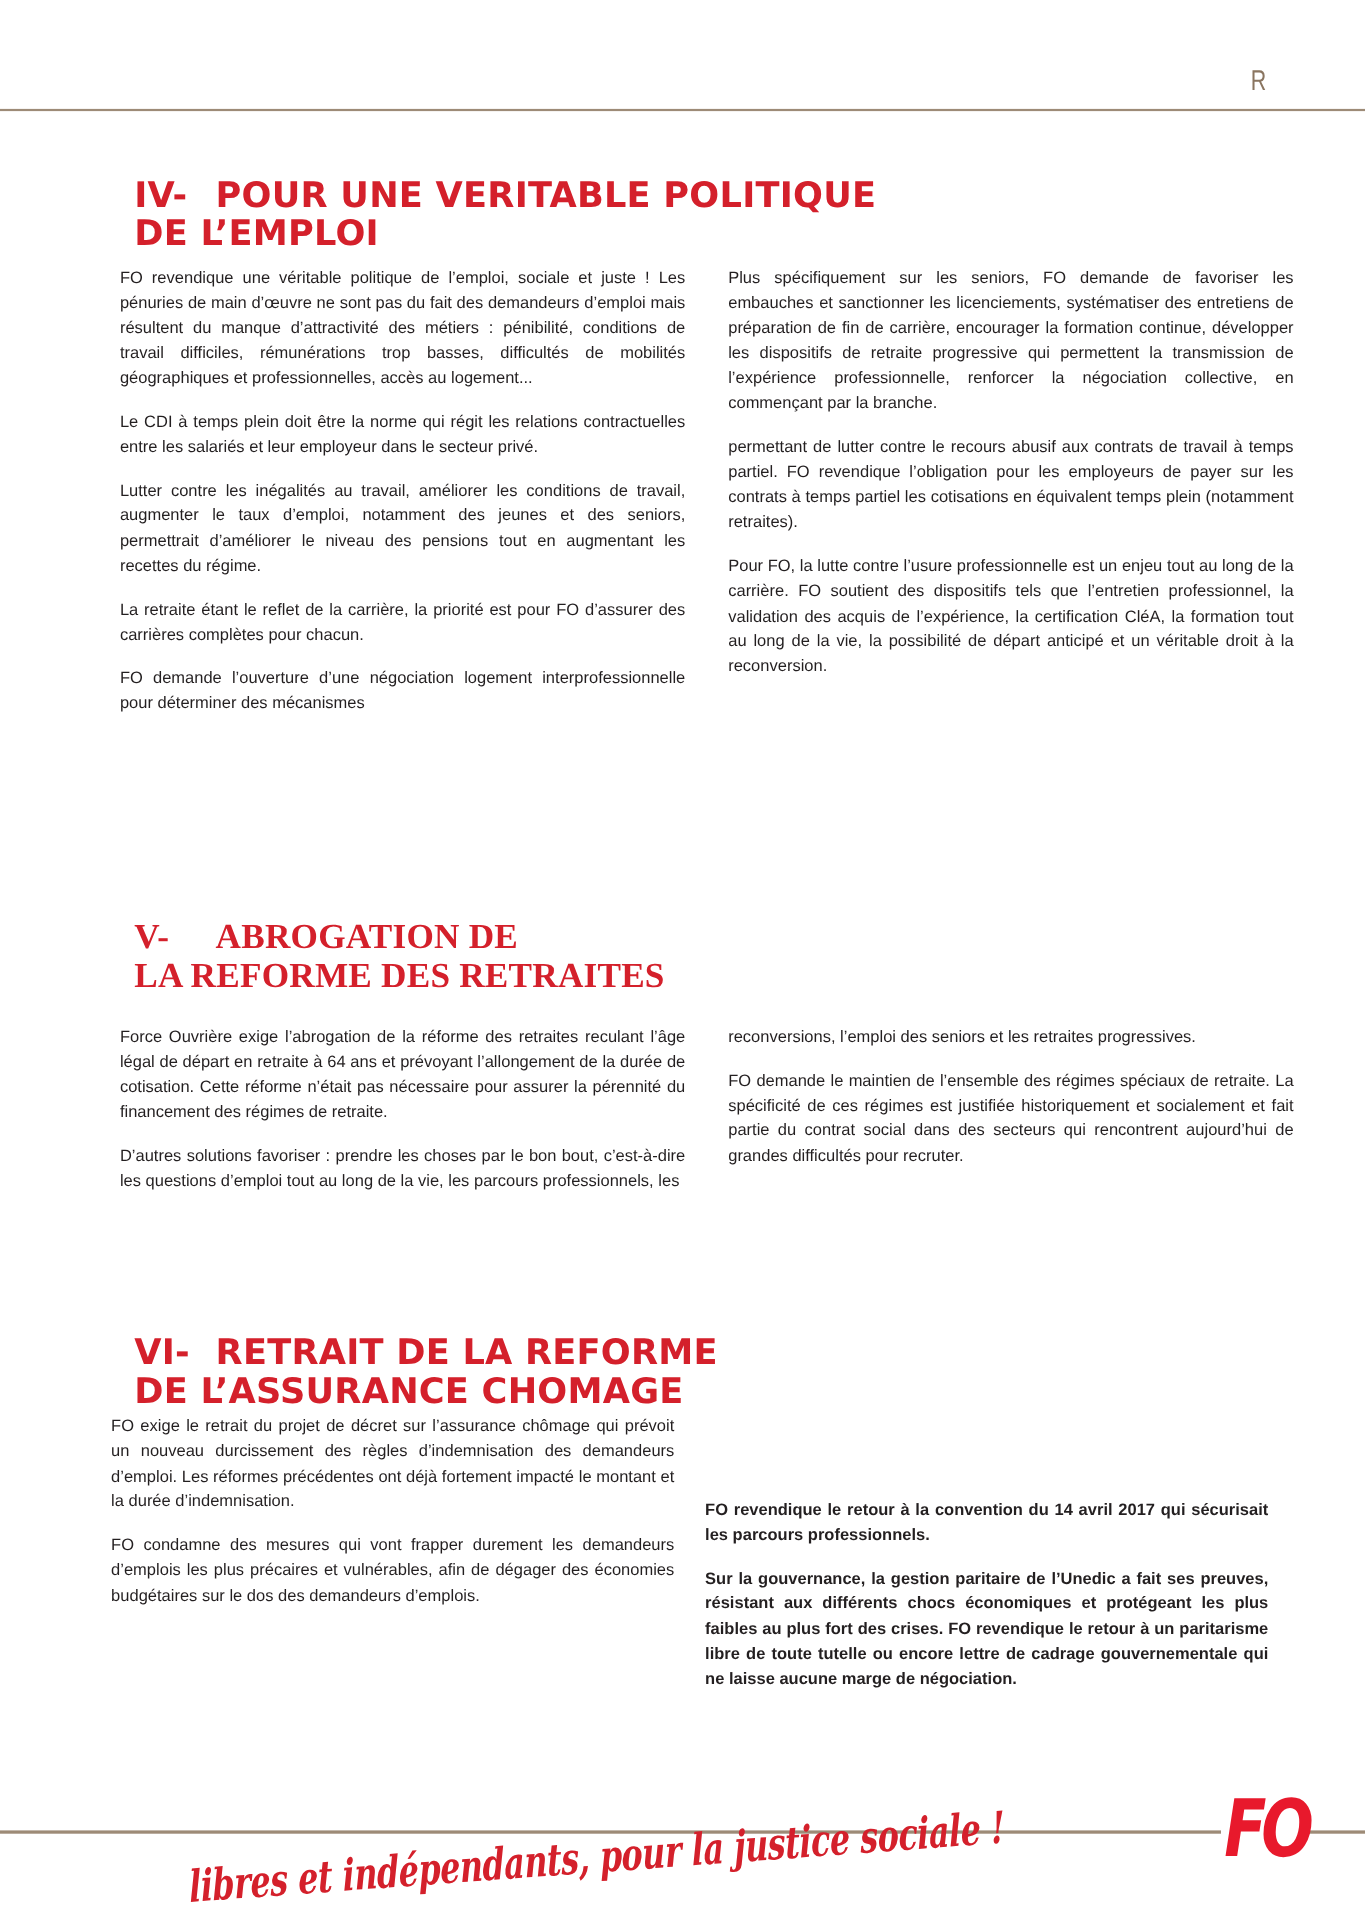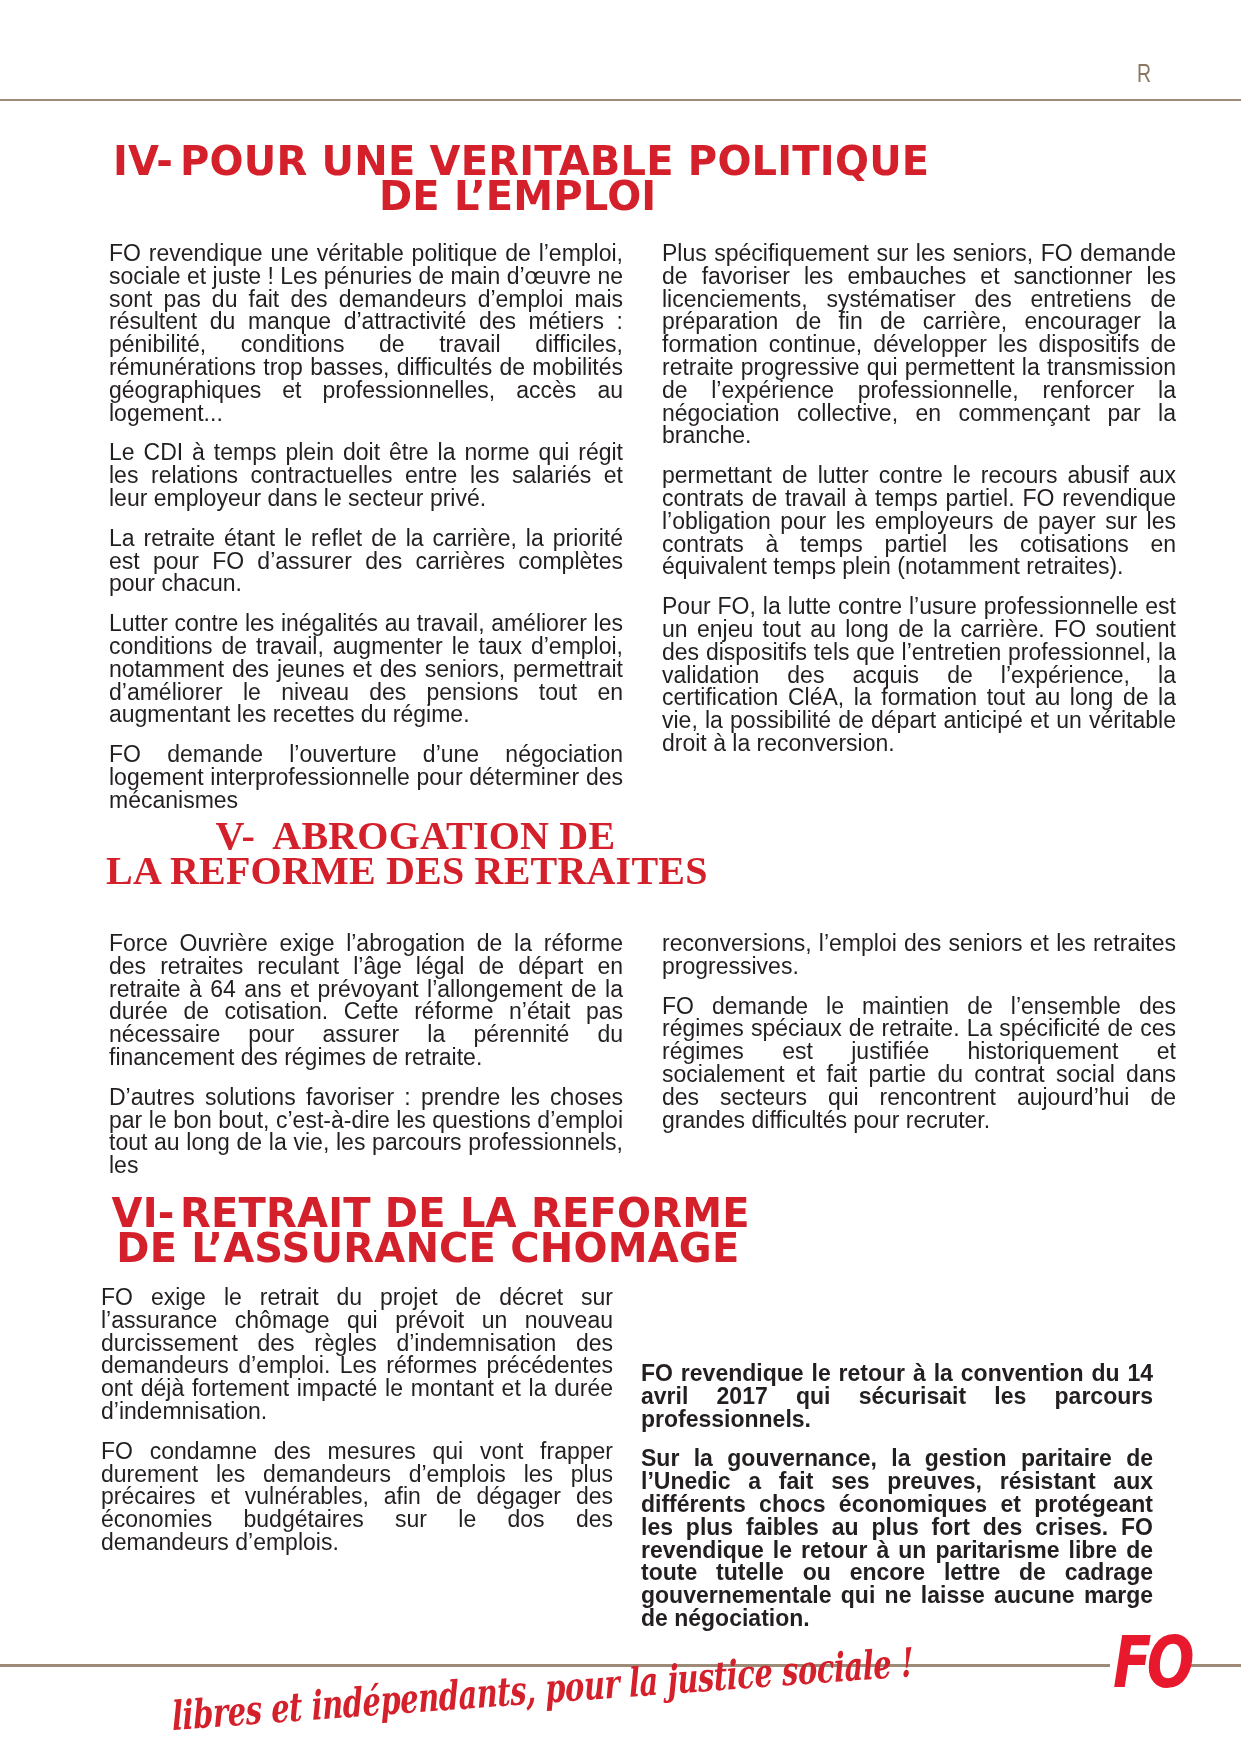--- a/index.html
+++ b/index.html
@@ -1,24 +1,24 @@
 <!DOCTYPE html>
 <html><head>
 <meta charset="utf-8">
 <style>
   html, body { margin: 0; padding: 0; background: #ffffff; }
   body { width: 1241px; height: 1754px; position: relative; overflow: hidden;
          font-family: "Liberation Sans", "DejaVu Sans", sans-serif; color: #231f20; }
   .page-letter { position: absolute; top: 58px; left: 1137px; font-size: 26px; color: #8a7560;
                  font-family: "Liberation Sans Narrow", "Liberation Sans", sans-serif; font-weight: 300; transform: scaleX(0.75); transform-origin: left; }
   .top-rule { position: absolute; top: 99px; left: 0; width: 1241px; height: 2px; background: #9d8b77; }
-  .section-title { position: absolute; margin: 0; color: #d4202b; font-family: "DejaVu Sans", sans-serif;
-                   font-weight: bold; font-size: 40px; line-height: 35px; letter-spacing: 0.2px; white-space: pre; text-align: center; }
+  .section-title { position: absolute; margin: 16px; color: #d4202b; font-family: "DejaVu Sans", sans-serif;
+                   font-weight: bold; font-size: 32px; line-height: 35px; letter-spacing: 0.2px; white-space: pre; }
   .section-title .num { display: inline-block; width: 74px; }
-  .col { position: absolute; width: 514px; font-size: 23px; line-height: 22.8px; text-align: justify;
+  .col { position: absolute; width: 514px; font-size: 15px; line-height: 22.8px; text-align: justify;
          hyphens: auto; color: #231f20; }
   .col p { margin: 0 0 17px 0; }
   .bottom-rule { position: absolute; top: 1664px; left: 0; width: 1241px; height: 3px; background: #9d8b77; }
   .rule-gap { position: absolute; top: 1655px; left: 1110px; width: 80px; height: 20px; background: #ffffff; }
   .slogan { position: absolute; top: 1692px; left: 172px; color: #d4202b; font-family: "DejaVu Serif", serif;
             font-style: italic; font-weight: bold; font-size: 40px; transform: scaleX(0.72) rotate(-3deg);
             transform-origin: left center; white-space: nowrap; letter-spacing: -0.5px; }
   .logo { position: absolute; top: 1626px; left: 1113px; color: #e8192c; font-family: "DejaVu Sans", sans-serif;
           font-weight: bold; font-style: italic; font-size: 72px; line-height: 72px; letter-spacing: -6px;
           transform: scaleX(0.78); transform-origin: left; }
@@ -27,22 +27,22 @@
 <body>
 
 <div class="page-letter">R</div>
 <div class="top-rule"></div>
 
 <h2 class="section-title" style="top:144px; left:106px;"><span class="num">IV-</span><span>POUR UNE VERITABLE POLITIQUE</span><br><span>DE L’EMPLOI</span></h2>
 
 <div class="col" style="top:242px; left:109px;">
   <p>FO revendique une véritable politique de l’emploi, sociale et juste ! Les pénuries de main d’œuvre ne sont pas du fait des demandeurs d’emploi mais résultent du manque d’attractivité des métiers : pénibilité, conditions de travail difficiles, rémunérations trop basses, difficultés de mobilités géographiques et professionnelles, accès au logement...</p>
   <p>Le CDI à temps plein doit être la norme qui régit les relations contractuelles entre les salariés et leur employeur dans le secteur privé.</p>
+  <p>Lutter contre les inégalités au travail, améliorer les conditions de travail, augmenter le taux d’emploi, notamment des jeunes et des seniors, permettrait d’améliorer le niveau des pensions tout en augmentant les recettes du régime.</p>
   <p>La retraite étant le reflet de la carrière, la priorité est pour FO d’assurer des carrières complètes pour chacun.</p>
-  <p>Lutter contre les inégalités au travail, améliorer les conditions de travail, augmenter le taux d’emploi, notamment des jeunes et des seniors, permettrait d’améliorer le niveau des pensions tout en augmentant les recettes du régime.</p>
   <p>FO demande l’ouverture d’une négociation logement interprofessionnelle pour déterminer des mécanismes</p>
 </div>
 <div class="col" style="top:242px; left:662px;">
   <p>Plus spécifiquement sur les seniors, FO demande de favoriser les embauches et sanctionner les licenciements, systématiser des entretiens de préparation de fin de carrière, encourager la formation continue, développer les dispositifs de retraite progressive qui permettent la transmission de l’expérience professionnelle, renforcer la négociation collective, en commençant par la branche.</p>
   <p>permettant de lutter contre le recours abusif aux contrats de travail à temps partiel. FO revendique l’obligation pour les employeurs de payer sur les contrats à temps partiel les cotisations en équivalent temps plein (notamment retraites).</p>
   <p>Pour FO, la lutte contre l’usure professionnelle est un enjeu tout au long de la carrière. FO soutient des dispositifs tels que l’entretien professionnel, la validation des acquis de l’expérience, la certification CléA, la formation tout au long de la vie, la possibilité de départ anticipé et un véritable droit à la reconversion.</p>
 </div>
 
 <h2 class="section-title" style="top:818px; left:106px;font-family:Liberation Serif, serif;"><span class="num">V-</span><span>ABROGATION DE</span><br><span>LA REFORME DES RETRAITES</span></h2>
 

